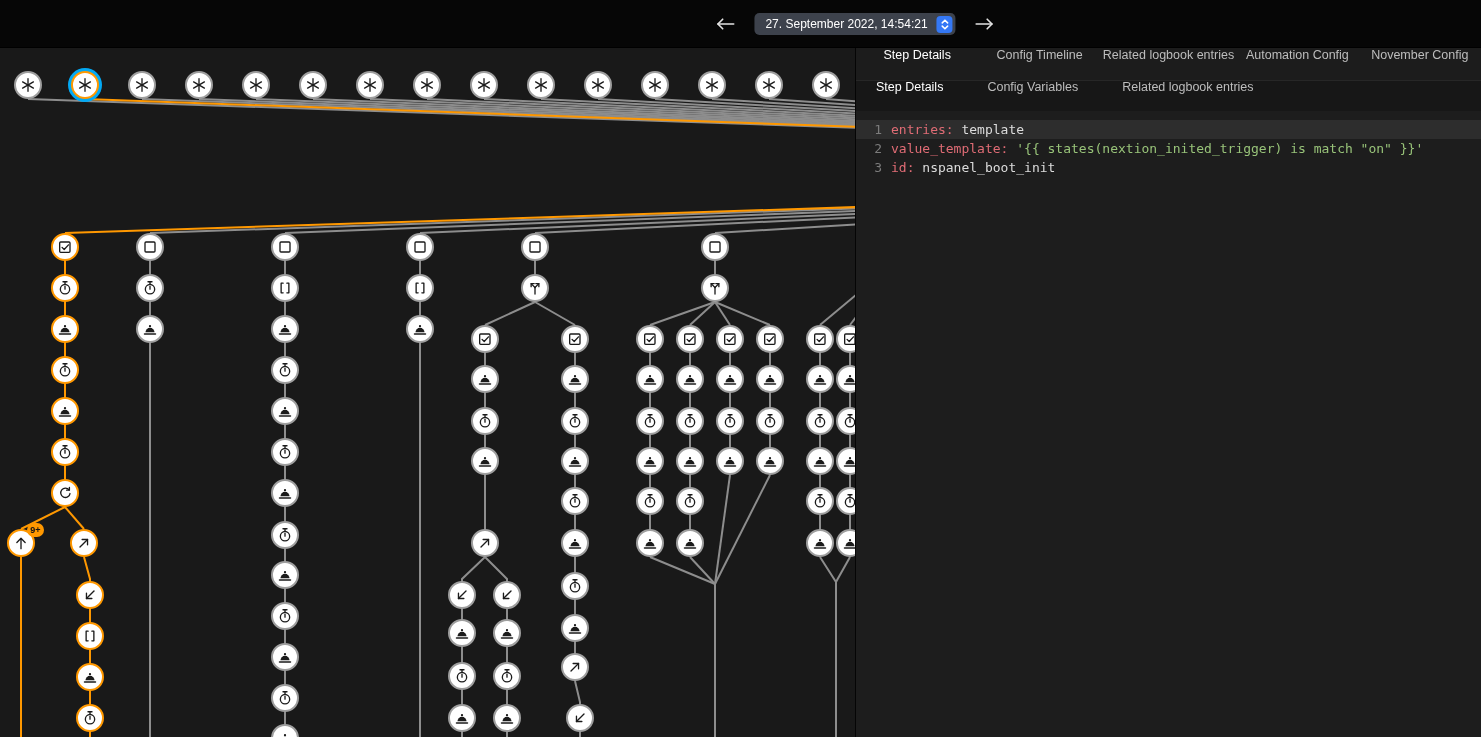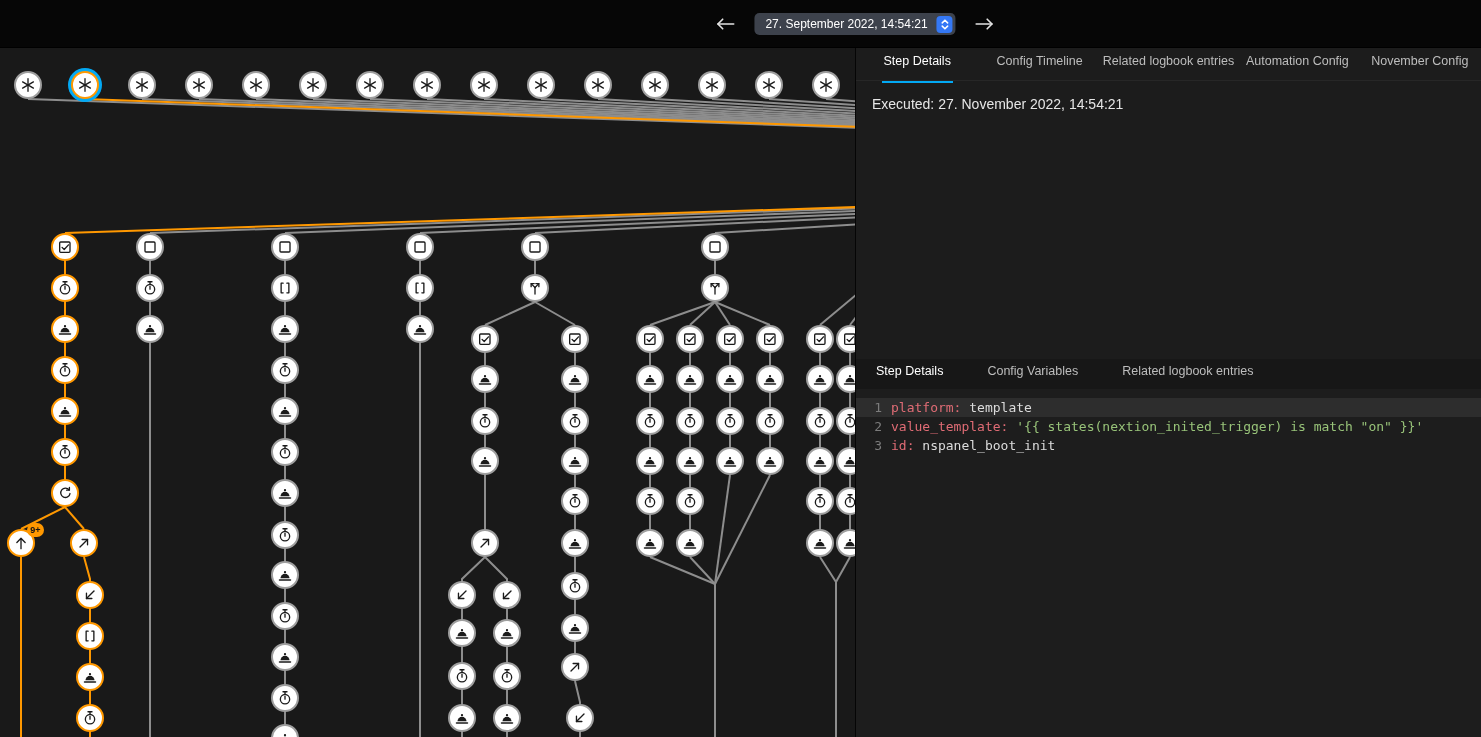--- a/index.html
+++ b/index.html
@@ -64,21 +64,21 @@
   .panel{
     flex:1;min-width:0;background:#1c1c1c;border-left:1px solid #050505;
     display:flex;flex-direction:column;
   }
   .tabs{display:flex;}
   .tab{
     background:none;border:none;padding:0;cursor:pointer;
     color:#bdbdbd;font-size:12.5px;font-family:inherit;
     display:flex;align-items:center;justify-content:center;
   }
-  .tab .lbl{padding:8px 2px 13px 2px;border-bottom:2px solid transparent;white-space:nowrap;}
+  .tab .lbl{padding:8px 2px 25px 2px;border-bottom:2px solid transparent;white-space:nowrap;}
   .tab.active{color:#fff;}
   .tab.active .lbl{border-bottom-color:#03a9f4;}
   .tabs-top{height:32px;border-bottom:1px solid rgba(255,255,255,0.05);}
   .tabs-top .tab{flex:1;}
   .executed{
     height:278px;box-sizing:border-box;padding:15px 16px;
     color:#e6e6e6;font-size:14px;
   }
   .tabs-sub{height:30px;background:#171717;padding:0 18px;gap:40px;}
   .tabs-sub .tab{flex:none;}
@@ -949,38 +949,37 @@
           <span class="lbl">Related logbook entries</span>
         </button>
       <button class="tab">
           <span class="lbl">Automation Config</span>
         </button>
       <button class="tab">
           <span class="lbl">November Config</span>
         </button>
     </nav>
 
-    <div class="executed">Executed: 27. November 2022, 14:54:21</div>
 
     <nav class="tabs tabs-sub">
       <button class="tab active">
           <span class="lbl">Step Details</span>
         </button>
       <button class="tab">
           <span class="lbl">Config Variables</span>
         </button>
       <button class="tab">
           <span class="lbl">Related logbook entries</span>
         </button>
     </nav>
 
     <div class="code-area">
         <div class="code-line active">
           <span class="ln">1</span>
-          <span class="code-text"><span class="tok-key">platform:</span><span class="tok-plain"> template</span></span>
+          <span class="code-text"><span class="tok-key">entries:</span><span class="tok-plain"> template</span></span>
         </div>
         <div class="code-line">
           <span class="ln">2</span>
           <span class="code-text"><span class="tok-key">value_template:</span><span class="tok-string"> '{{ states(nextion_inited_trigger) is match "on" }}'</span></span>
         </div>
         <div class="code-line">
           <span class="ln">3</span>
           <span class="code-text"><span class="tok-key">id:</span><span class="tok-plain"> nspanel_boot_init</span></span>
         </div>
       </div>

